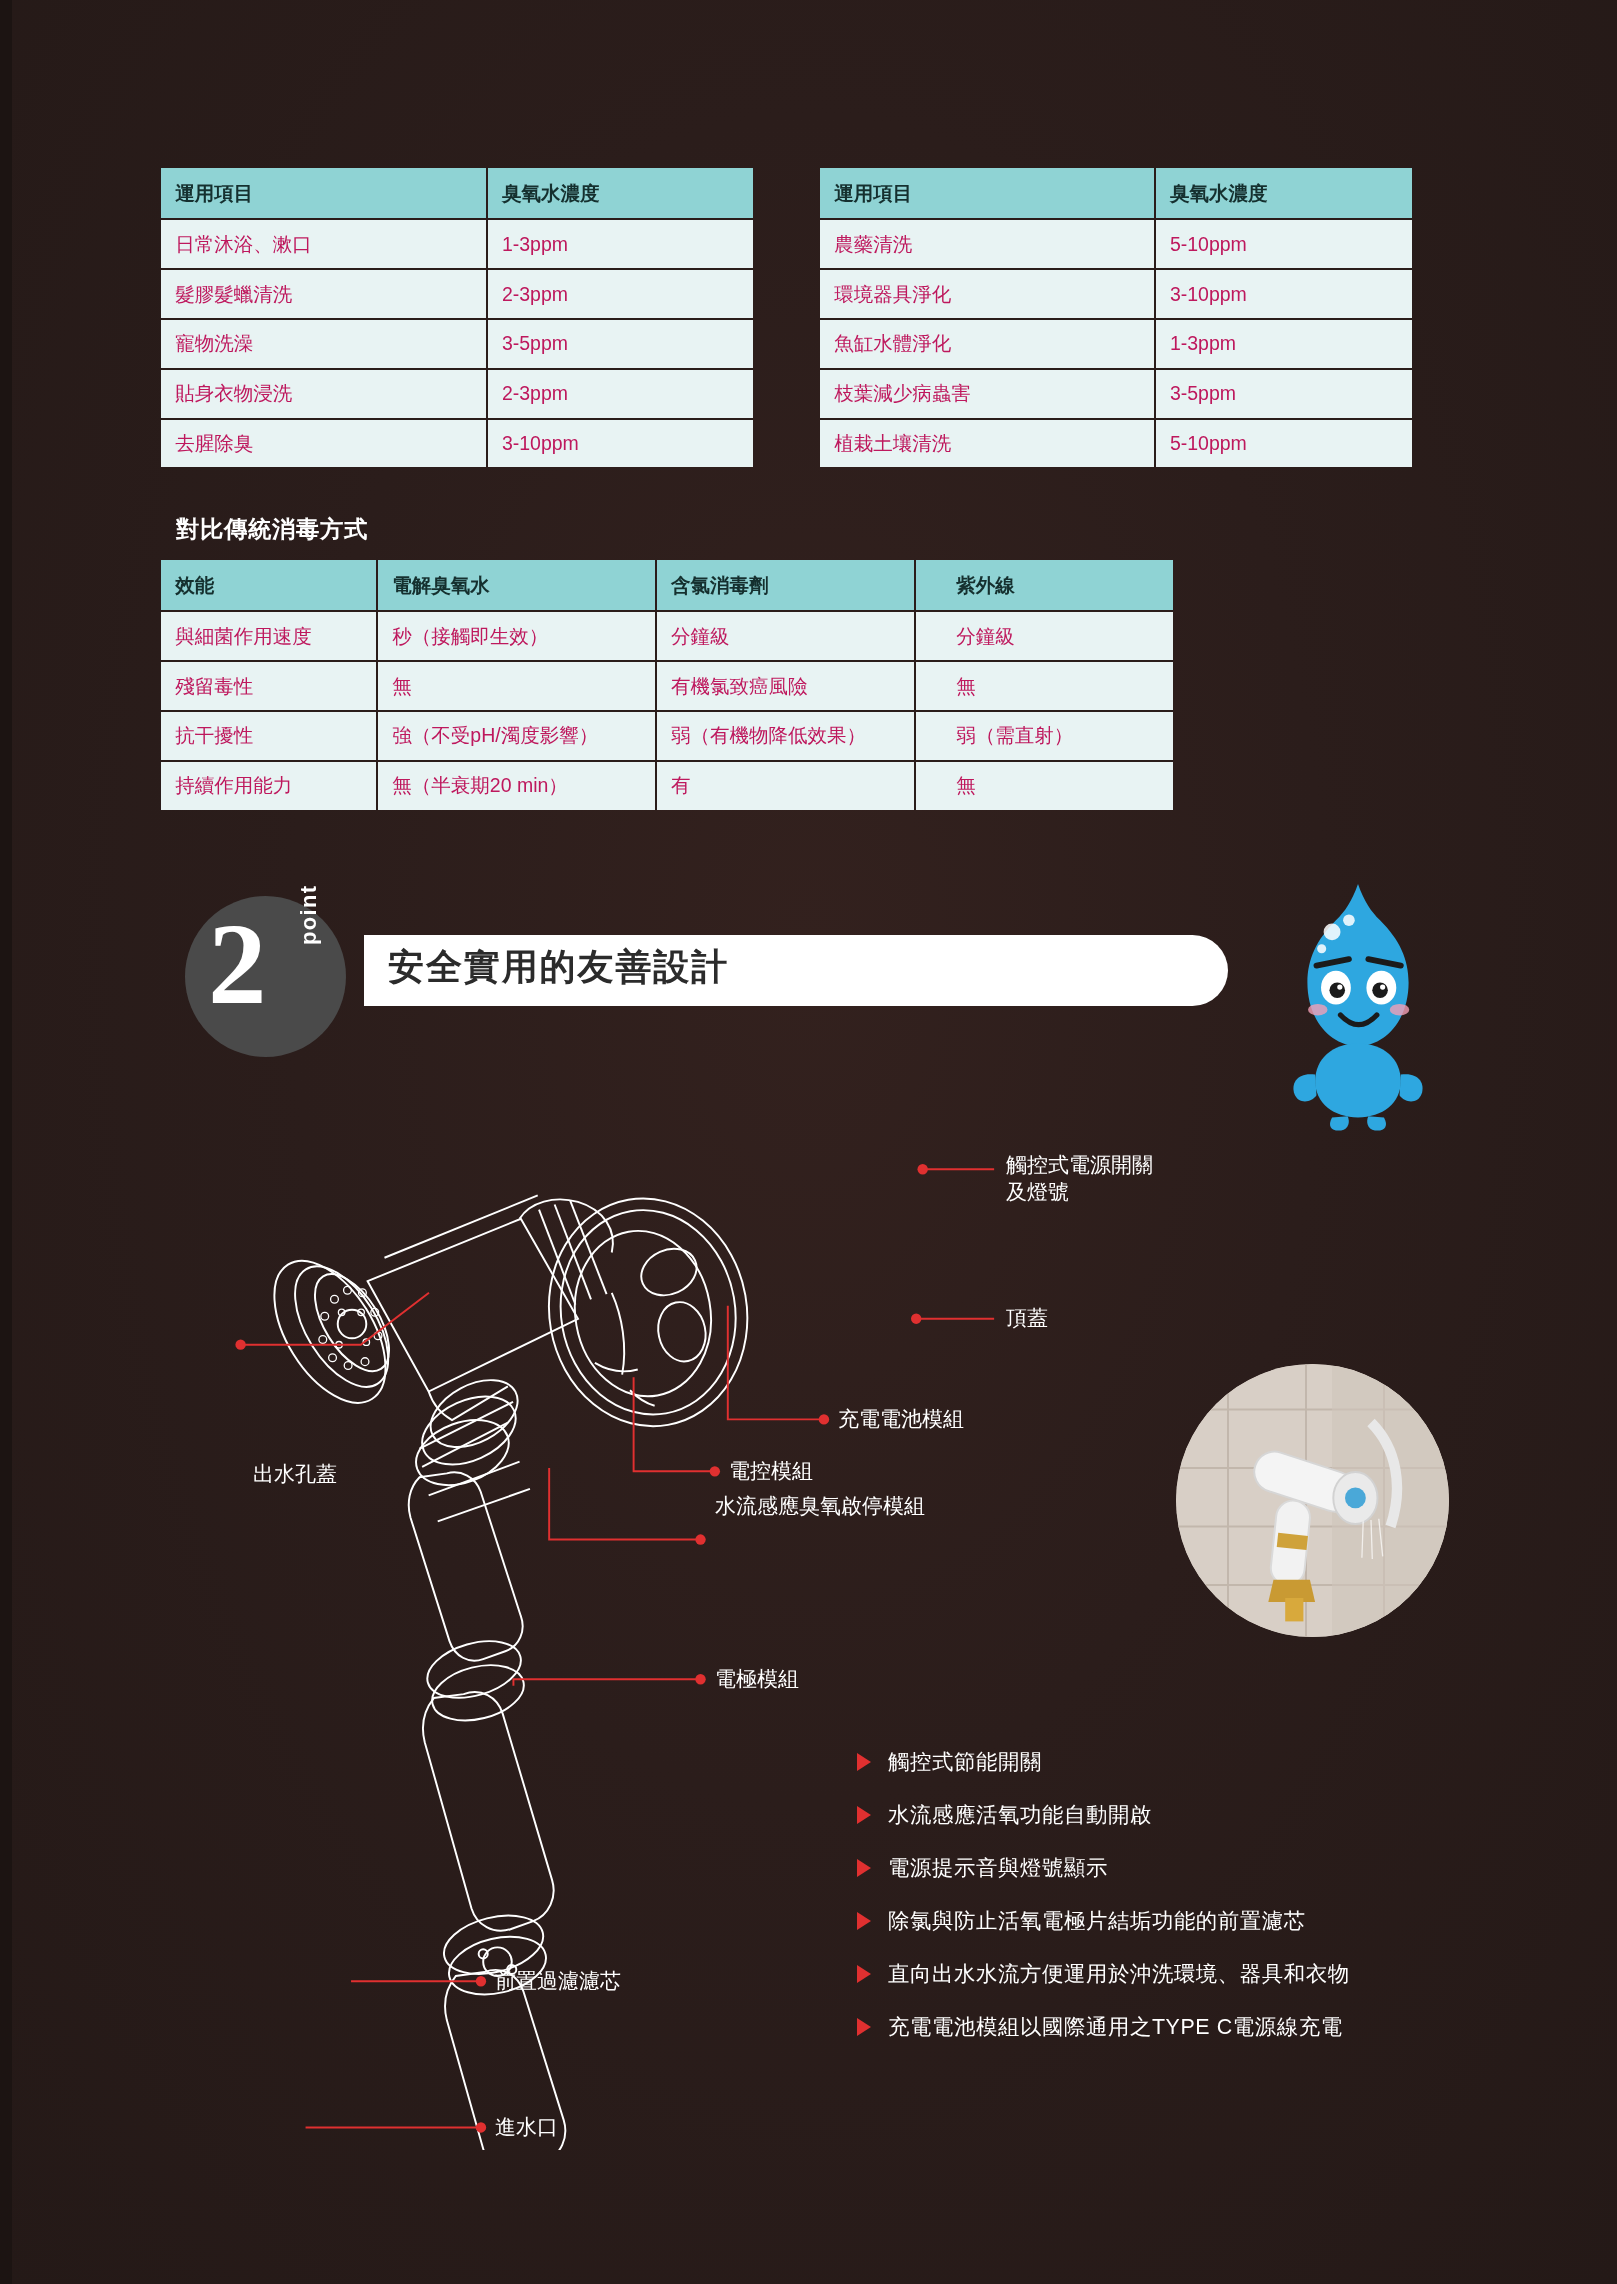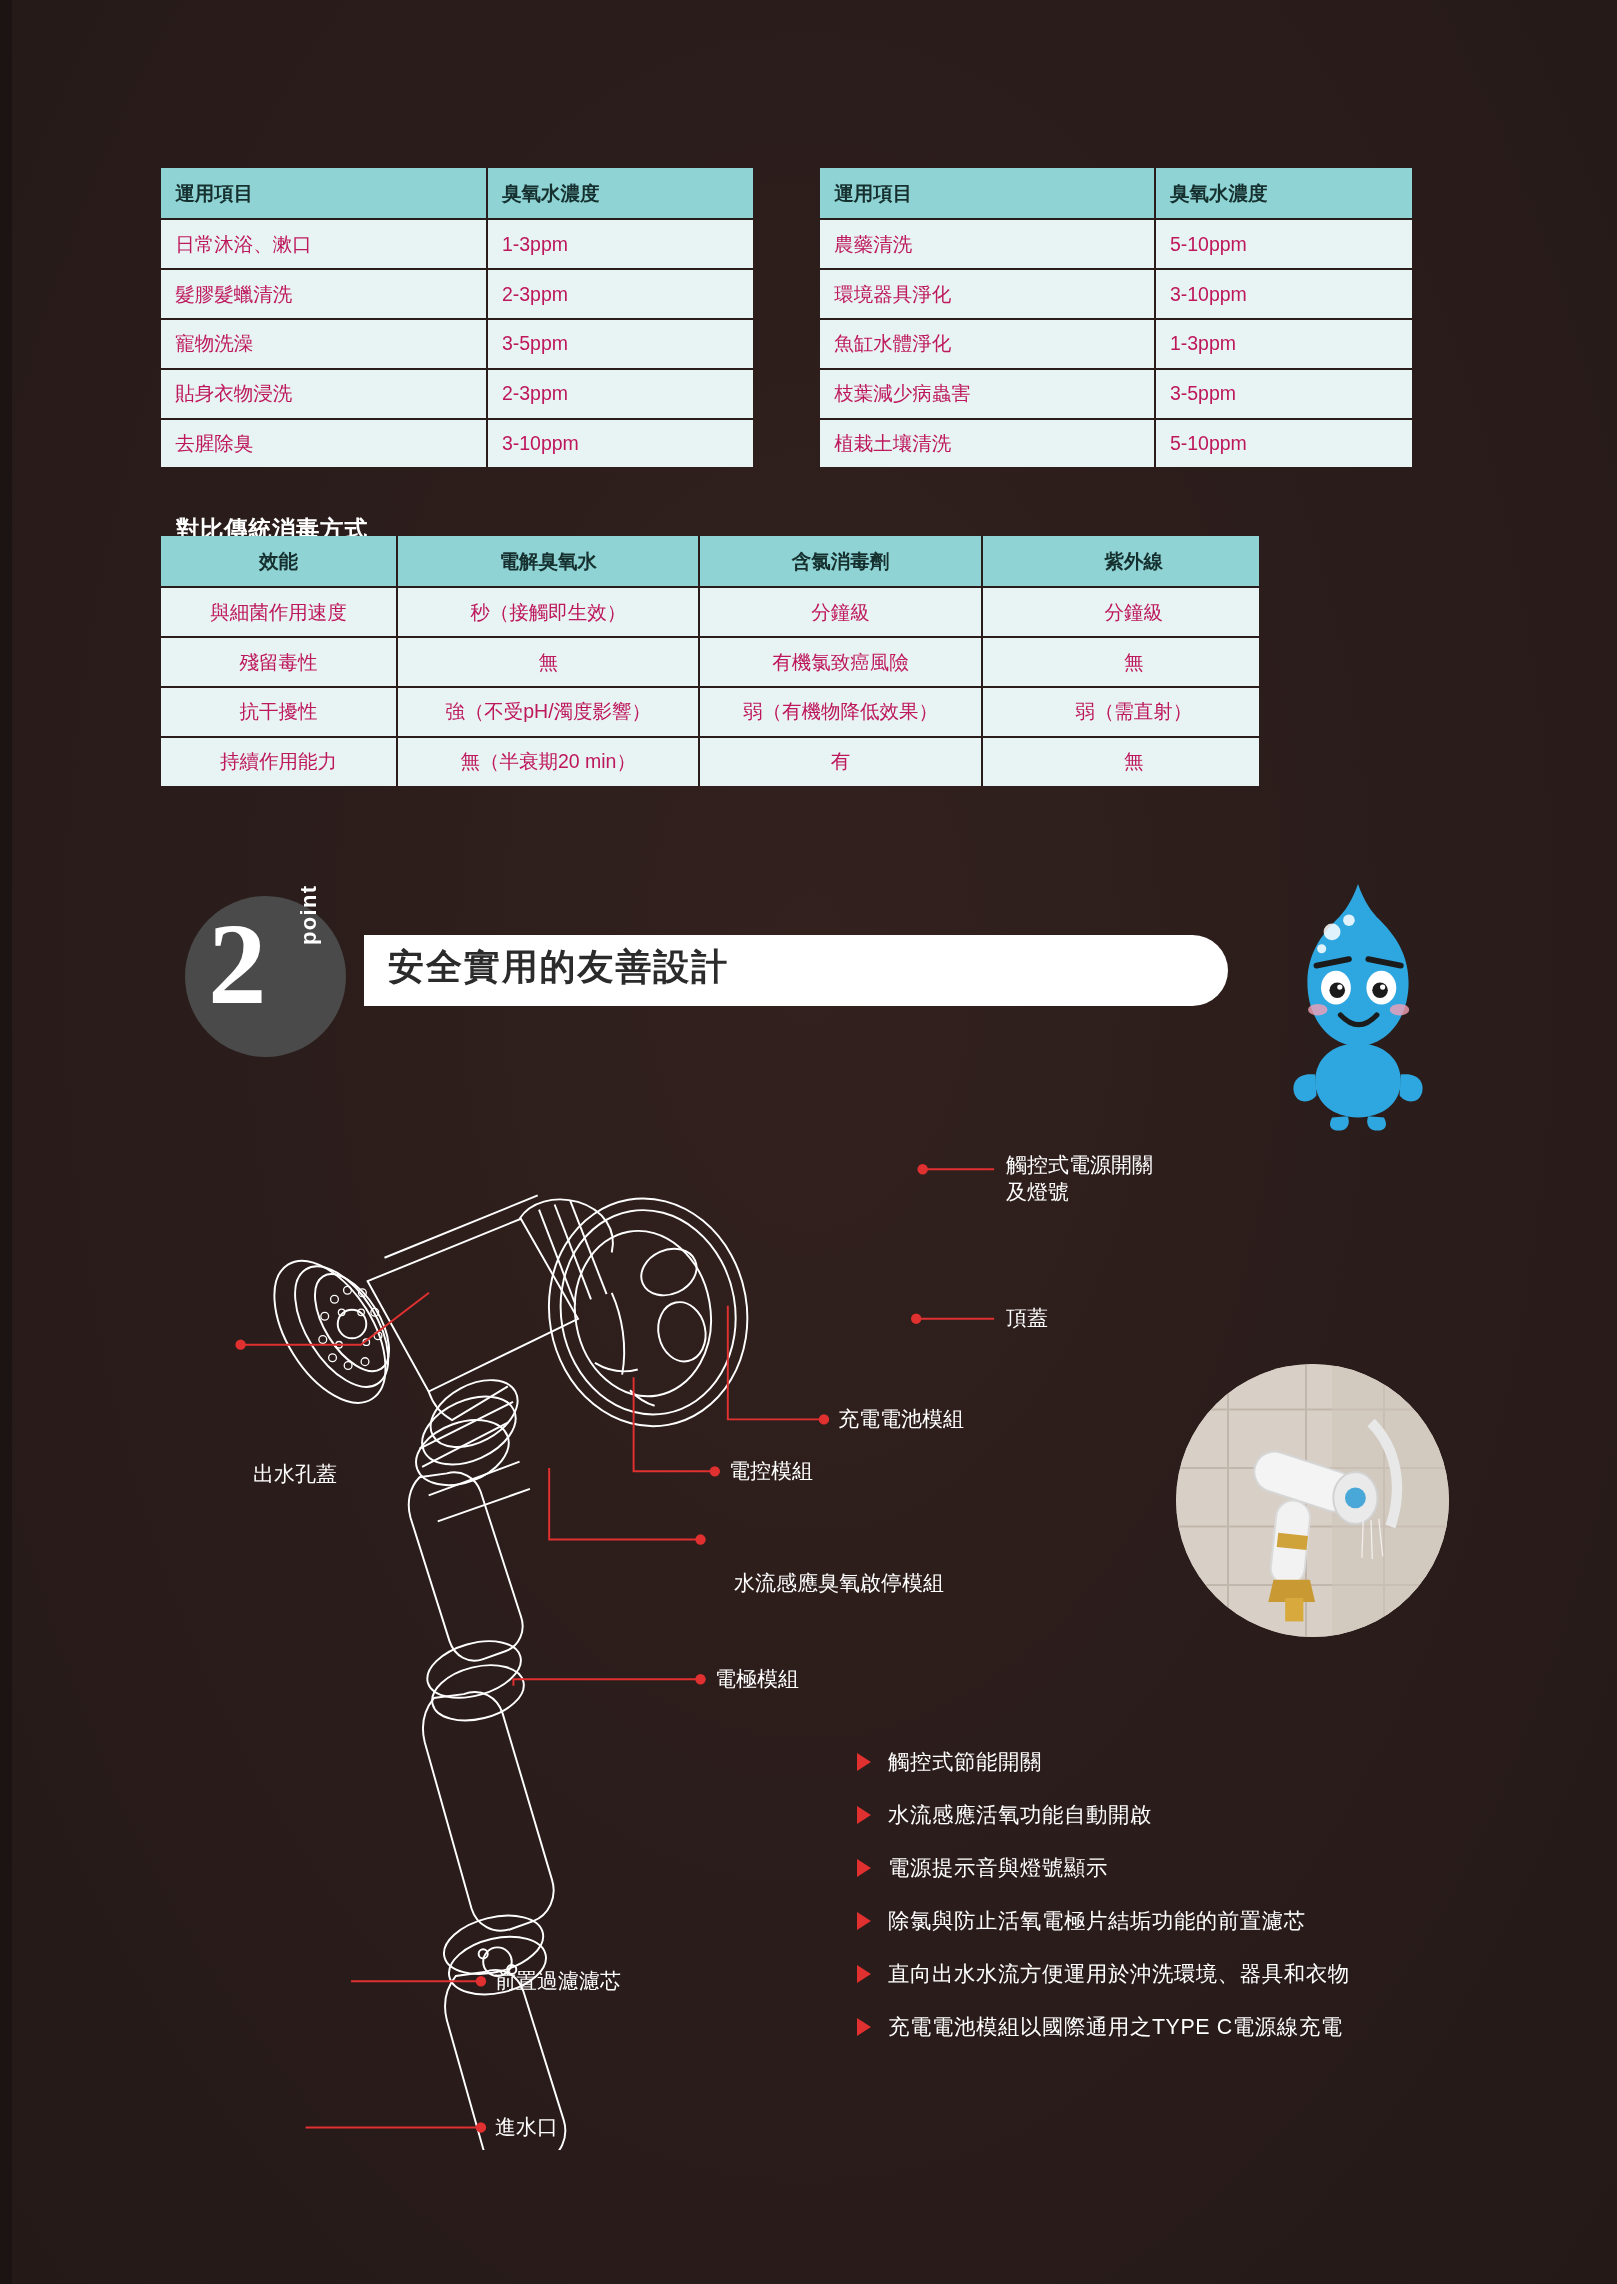--- a/index.html
+++ b/index.html
@@ -68,21 +68,21 @@
   .section-title {
     position: absolute;
     font-size: 23.4px;
     font-weight: bold;
     color: #ffffff;
     letter-spacing: 0.6px;
     margin-left: 14px;
   }
   #compare-title { left: 162px; top: 513px; }
 
-  #table-compare { left: 161px; top: 536px; width: 1098px; text-align: center; }
+  #table-compare { left: 161px; top: 560px; width: 1012px; }
   #table-compare td { font-size: 19.5px; }
   #table-compare td:nth-child(1) { width: 276px; }
   #table-compare td:nth-child(2) { width: 354px; }
   #table-compare td:nth-child(3) { width: 331px; }
   #table-compare td:nth-child(4) { width: 290px; padding-left: 40px; }
 
   
   #point-banner {
     position: absolute;
     left: 364px;
@@ -406,21 +406,21 @@
     <path d="M470 3275 L740 3275"></path>
     <circle cx="740" cy="3275" r="8" fill="#e03030" stroke="none"></circle>
   </g>
 </svg>
 
 <div class="callout" style="left:1006px; top:1151px;">觸控式電源開關
 及燈號</div>
 <div class="callout" style="left:1006px; top:1304px;">頂蓋</div>
 <div class="callout" style="left:838px; top:1405px;">充電電池模組</div>
 <div class="callout" style="left:729px; top:1457px;">電控模組</div>
-<div class="callout" style="left:715px; top:1569px;margin-left:19px;">水流感應臭氧啟停模組</div>
+<div class="callout" style="left:715px; top:1492px;">水流感應臭氧啟停模組</div>
 <div class="callout" style="left:715px; top:1665px;">電極模組</div>
 <div class="callout" style="left:253px; top:1460px;">出水孔蓋</div>
 <div class="callout" style="left:495px; top:1967px;text-align:center;">前置過濾濾芯</div>
 <div class="callout" style="left:495px; top:2113px;">進水口</div>
 
 <div id="photo-circle">
   <svg viewBox="0 0 420 420" style="width:273px;height:273px;">
     <defs>
       <clipPath id="circclip">
           <circle cx="210" cy="210" r="210"></circle>

